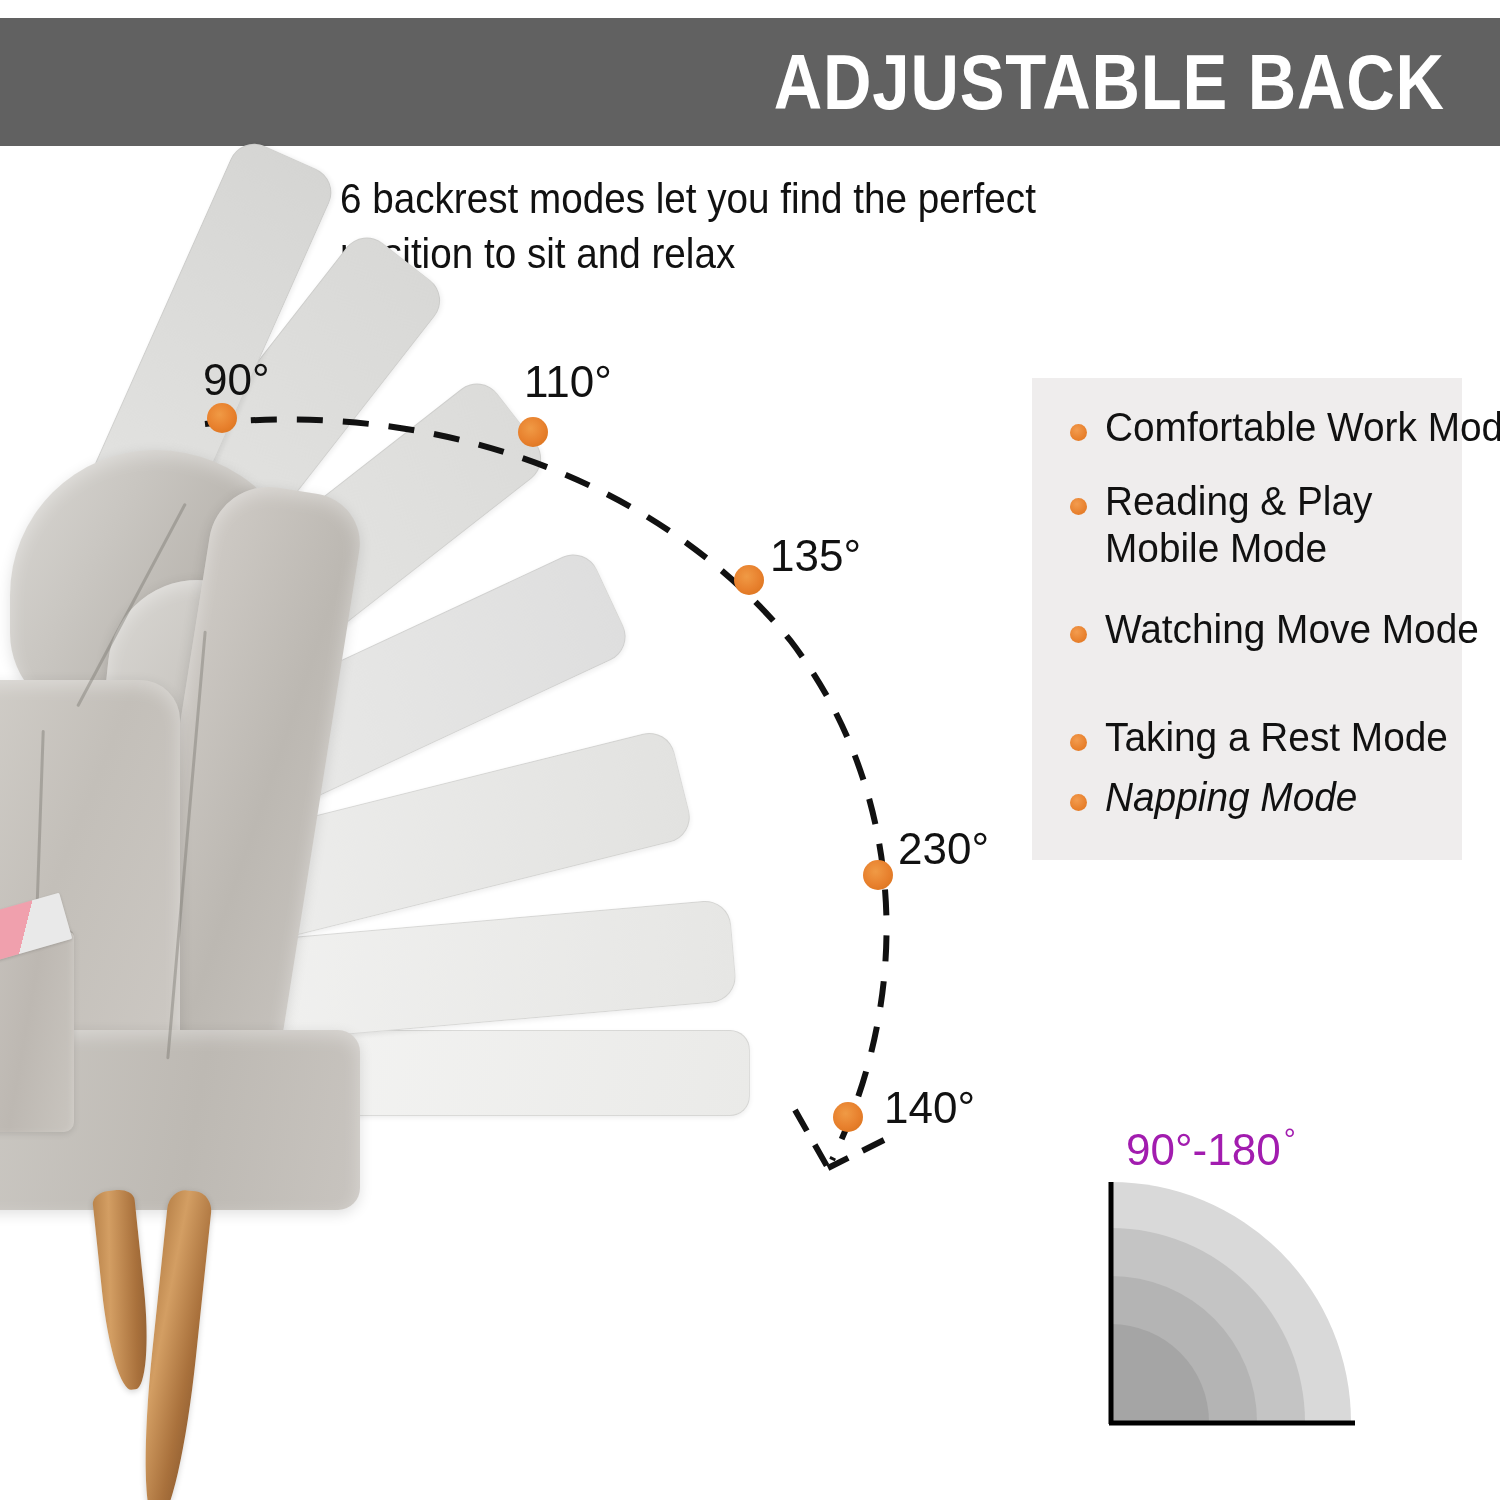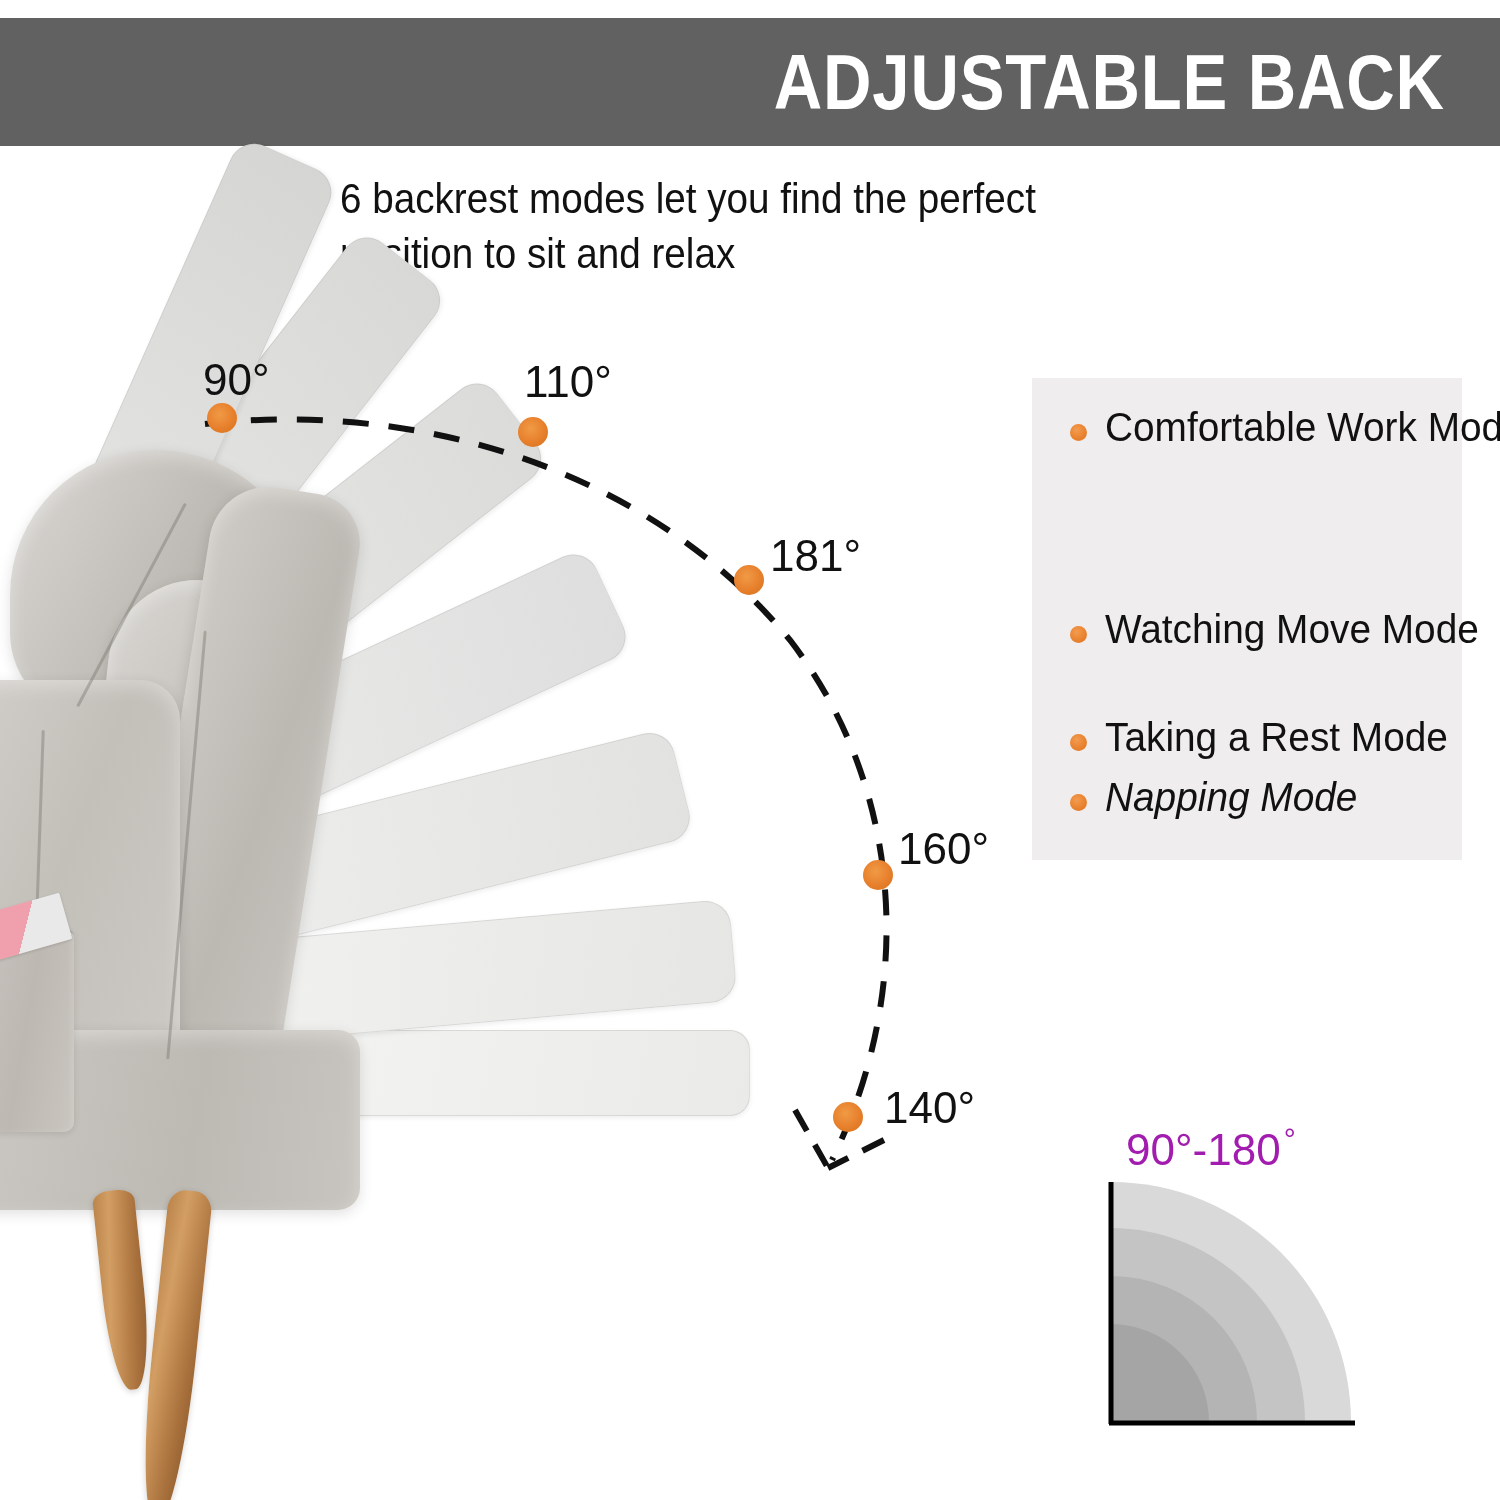--- a/index.html
+++ b/index.html
@@ -178,28 +178,33 @@
   </svg>
 
   <div class="dot" style="left:207px;  top:403px;"></div>
   <div class="dot" style="left:518px;  top:417px;"></div>
   <div class="dot" style="left:734px;  top:565px;"></div>
   <div class="dot" style="left:863px;  top:860px;"></div>
   <div class="dot" style="left:833px;  top:1102px;"></div>
 
   <div class="angle-label" style="left:203px;  top:358px;">90°</div>
   <div class="angle-label" style="left:524px;  top:360px;">110°</div>
-  <div class="angle-label" style="left:770px;  top:534px;">181°</div>
-  <div class="angle-label" style="left:898px;  top:827px;">160°</div>
+  <div class="angle-label" style="left:770px;  top:534px;">135°</div>
+  <div class="angle-label" style="left:898px;  top:827px;">230°</div>
   <div class="angle-label" style="left:884px;  top:1086px;">140°</div>
 
   <div class="panel">
     <div class="feature" style="left:38px; top:26px; width:470px;">
       <div class="bullet"></div>
       <div class="feature-text">Comfortable Work Mode</div>
+    </div>
+    <div class="feature" style="left:38px; top:100px; width:400px;">
+      <div class="bullet"></div>
+      <div class="feature-text">Reading &amp; Play
+Mobile Mode</div>
     </div>
     <div class="feature" style="left:38px; top:228px; width:430px;gap:18px;">
       <div class="bullet"></div>
       <div class="feature-text">Watching Move Mode</div>
     </div>
     <div class="feature" style="left:38px; top:312px; width:420px;margin-top:24px;">
       <div class="bullet"></div>
       <div class="feature-text">Taking a Rest Mode</div>
     </div>
     <div class="feature" style="left:38px; top:396px; width:380px;font-style:italic;">

